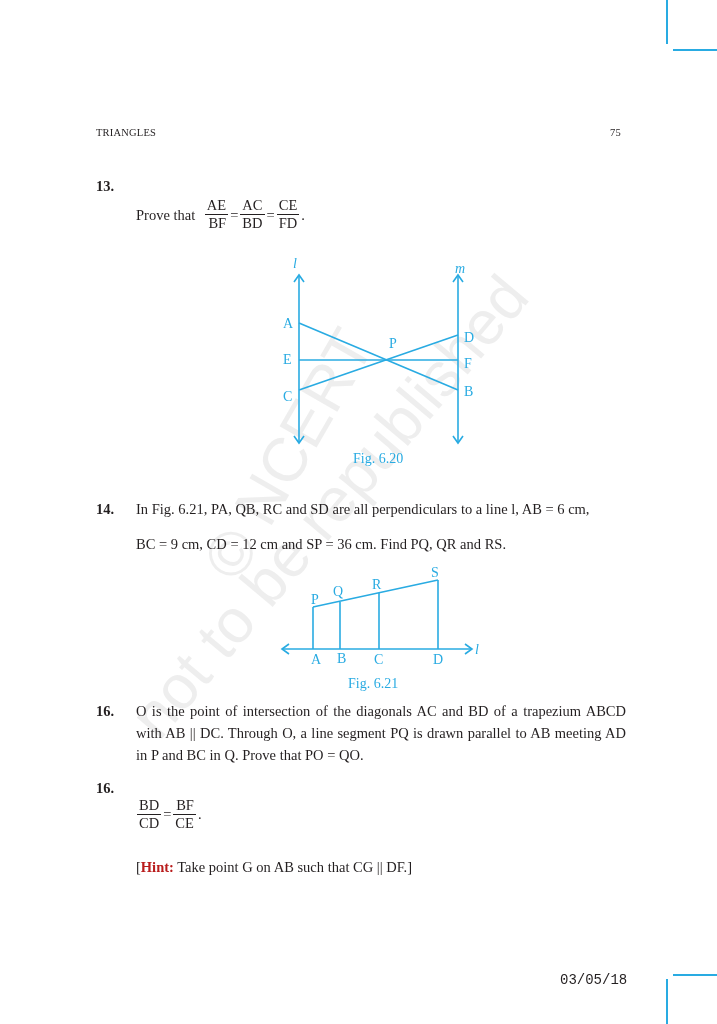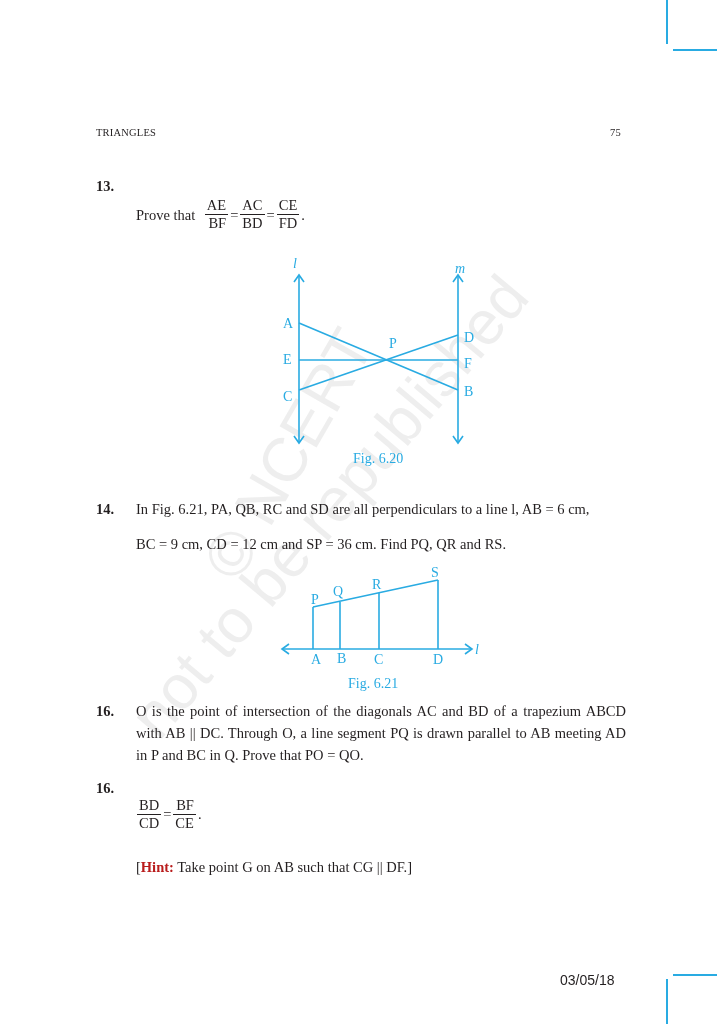--- a/index.html
+++ b/index.html
@@ -18,21 +18,21 @@
   .frac .d { display:block; padding:0 2px; }
   .eq { display:inline-block; vertical-align:middle; margin:0 1px; }
   .fig { position:absolute; }
   .figcap { position:absolute; color:#29abe2; font-size:14px; }
   .watermark {
     position:absolute; color:rgba(150,150,150,0.16);
     font-family:"Liberation Sans", "DejaVu Sans", sans-serif;
     white-space:nowrap; transform-origin:left bottom; pointer-events:none;
   }
   .hint { color:#b91c1c; font-weight:bold;margin-top:24px; }
-  .date { position:absolute; left:560px; top:972px; font-family:Liberation Sans, sans-serif; font-size:14px; }
+  .date { position:absolute; left:560px; top:972px; font-family:Liberation Mono, monospace; font-size:14px; }
 </style>
 </head>
 <body>
 
 <div class="crop" style="left:666px; top:0; width:2px; height:44px;"></div>
 <div class="crop" style="left:673px; top:49px; width:44px; height:2px;"></div>
 <div class="crop" style="left:673px; top:974px; width:44px; height:2px;"></div>
 <div class="crop" style="left:666px; top:979px; width:2px; height:45px;"></div>
 
 <div class="watermark" style="left:250px; top:520px; font-size:62px; transform:rotate(-60deg);">© NCERT</div>

